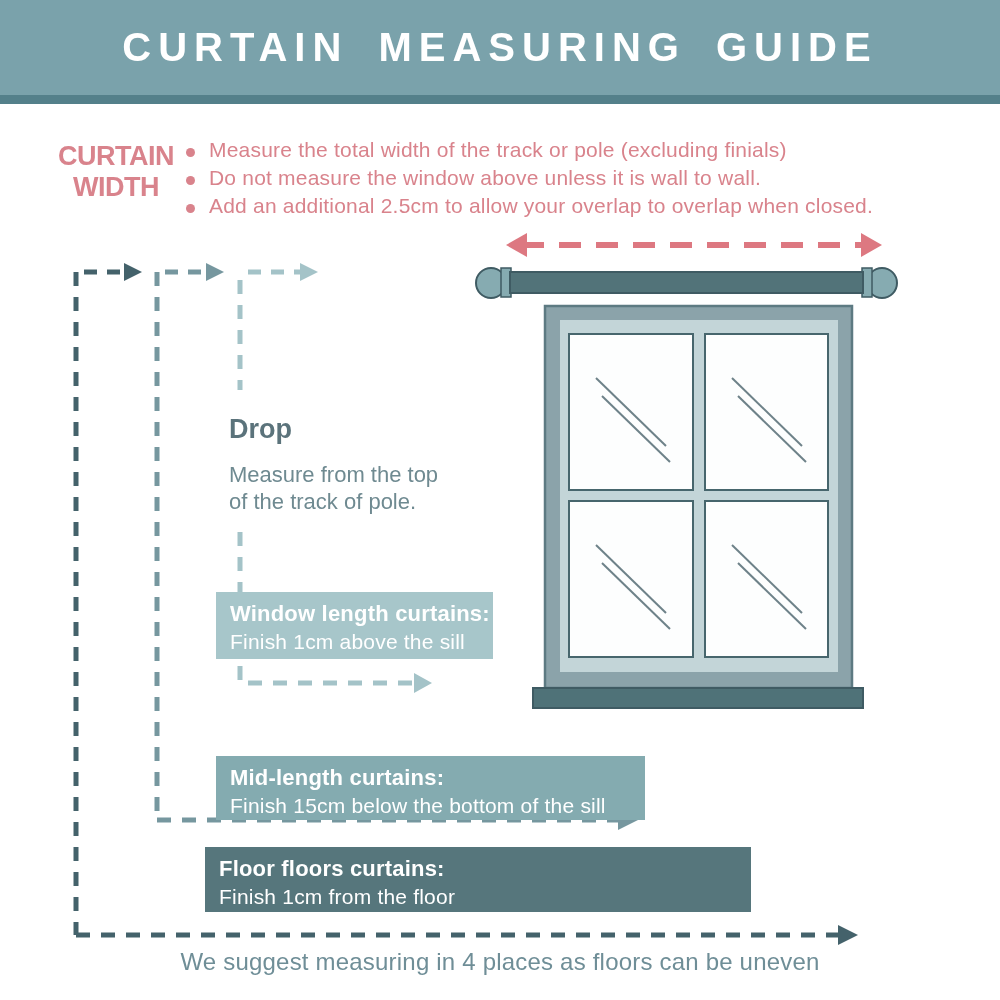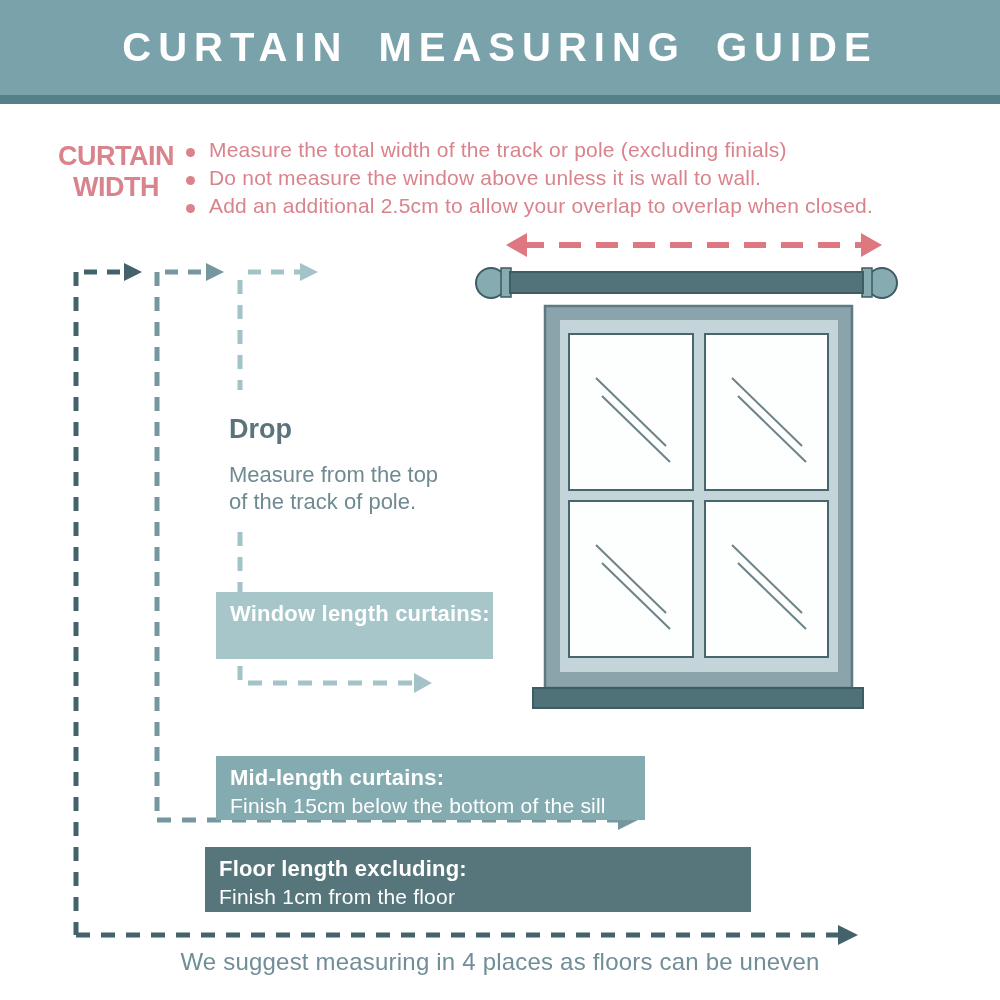--- a/index.html
+++ b/index.html
@@ -147,23 +147,24 @@
 </svg>
 
 <div class="abs drop-heading">Drop</div>
 <div class="abs drop-para">
   <div>Measure from the top</div>
   <div>of the track of pole.</div>
 </div>
 
 <div class="abs len-box box-window">
   <div class="t">Window length curtains:</div>
+  <div class="s">Finish 1cm above the sill</div>
 </div>
 <div class="abs len-box box-mid">
   <div class="t">Mid-length curtains:</div>
   <div class="s">Finish 15cm below the bottom of the sill</div>
 </div>
 <div class="abs len-box box-floor">
-  <div class="t">Floor length excluding:</div>
+  <div class="t">Floor floors curtains:</div>
   <div class="s">Finish 1cm from the floor</div>
 </div>
 
 <div class="abs footer-note">We suggest measuring in 4 places as floors can be uneven</div>
 
 </body></html>

